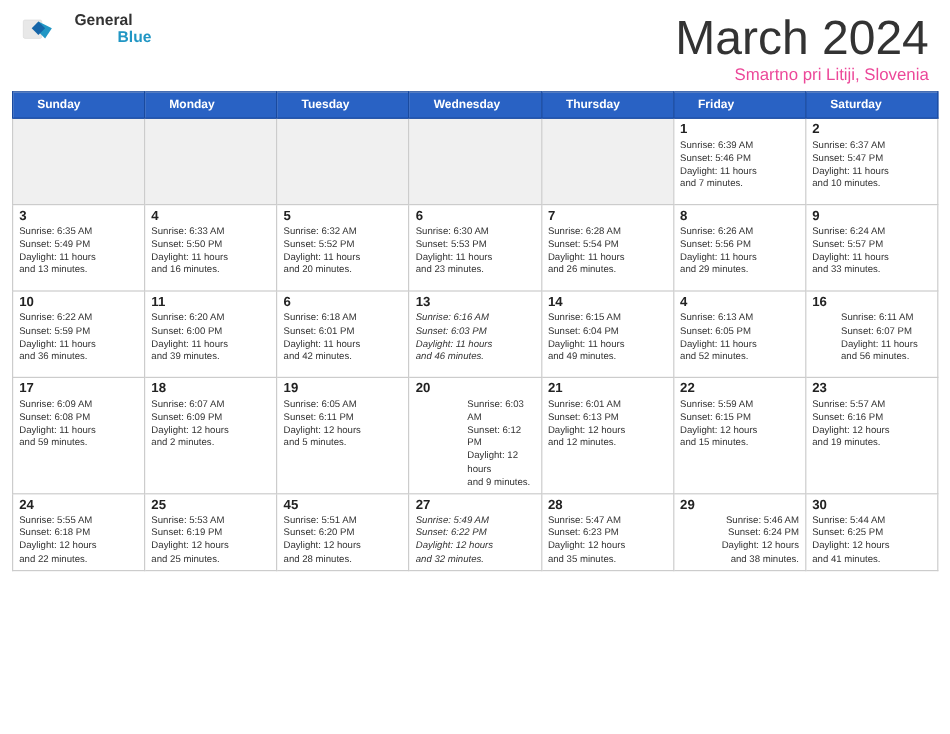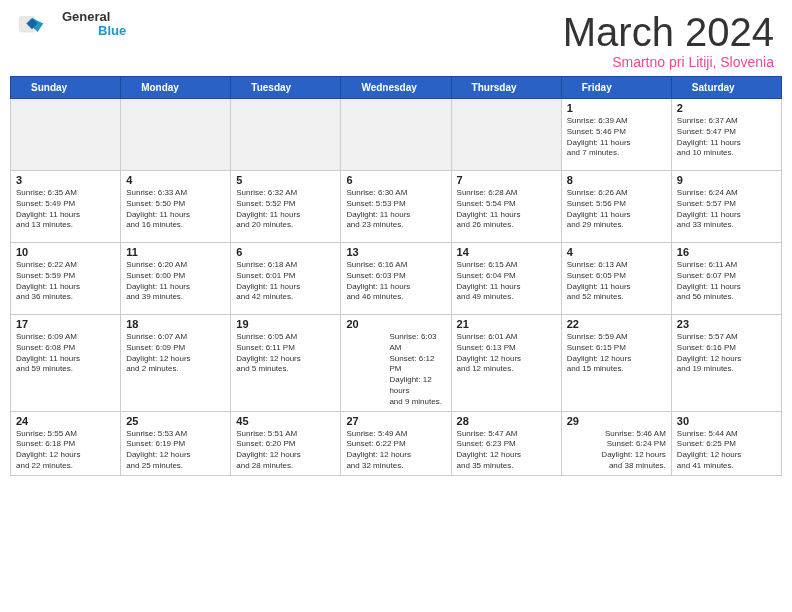--- a/index.html
+++ b/index.html
@@ -220,42 +220,42 @@
           </td>
           <td>
             <span class="day-num">6</span>
             <div class="day-info" style="white-space: pre-line;">Sunrise: 6:18 AM
 Sunset: 6:01 PM
 Daylight: 11 hours
 and 42 minutes.</div>
           </td>
           <td>
             <span class="day-num">13</span>
-            <div class="day-info" style="white-space: pre-line;">Sunrise: 6:16 AM
+            <div class="day-info" style="white-space: pre-line; font-style: italic;">Sunrise: 6:16 AM
 Sunset: 6:03 PM
 Daylight: 11 hours
 and 46 minutes.</div>
           </td>
           <td>
             <span class="day-num">14</span>
             <div class="day-info" style="white-space: pre-line;">Sunrise: 6:15 AM
 Sunset: 6:04 PM
 Daylight: 11 hours
 and 49 minutes.</div>
           </td>
           <td>
             <span class="day-num">4</span>
             <div class="day-info" style="white-space: pre-line;">Sunrise: 6:13 AM
 Sunset: 6:05 PM
 Daylight: 11 hours
 and 52 minutes.</div>
           </td>
           <td>
             <span class="day-num">16</span>
-            <div class="day-info" style="white-space: pre-line;">Sunrise: 6:11 AM
+            <div class="day-info" style="white-space: pre-line; margin-left: 24px;">Sunrise: 6:11 AM
 Sunset: 6:07 PM
 Daylight: 11 hours
 and 56 minutes.</div>
           </td>
         </tr>
         <tr>
           <td>
             <span class="day-num">17</span>
             <div class="day-info" style="white-space: pre-line;">Sunrise: 6:09 AM
 Sunset: 6:08 PM
@@ -322,21 +322,21 @@
           </td>
           <td>
             <span class="day-num">45</span>
             <div class="day-info" style="white-space: pre-line;">Sunrise: 5:51 AM
 Sunset: 6:20 PM
 Daylight: 12 hours
 and 28 minutes.</div>
           </td>
           <td>
             <span class="day-num">27</span>
-            <div class="day-info" style="white-space: pre-line;">Sunrise: 5:49 AM
+            <div class="day-info" style="white-space: pre-line; font-style: italic;">Sunrise: 5:49 AM
 Sunset: 6:22 PM
 Daylight: 12 hours
 and 32 minutes.</div>
           </td>
           <td>
             <span class="day-num">28</span>
             <div class="day-info" style="white-space: pre-line;">Sunrise: 5:47 AM
 Sunset: 6:23 PM
 Daylight: 12 hours
 and 35 minutes.</div>

